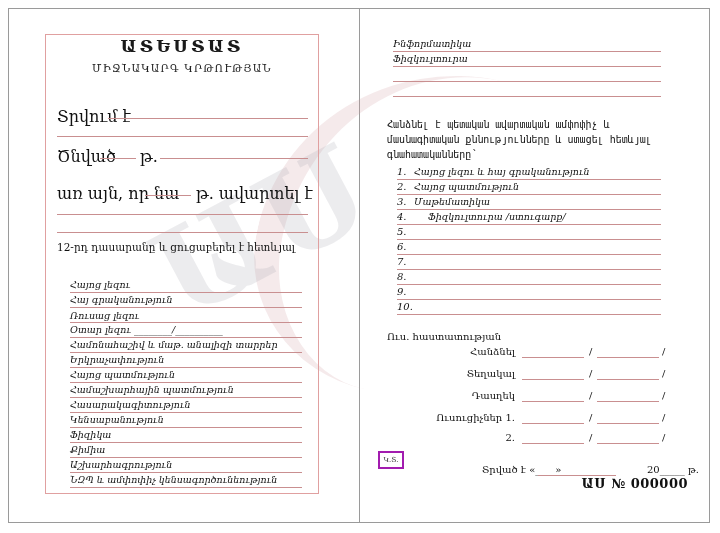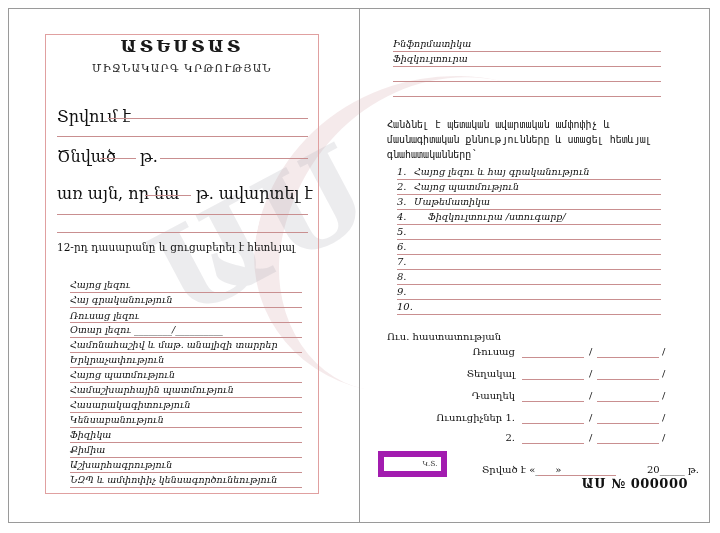--- a/index.html
+++ b/index.html
@@ -174,28 +174,27 @@
     font-weight: bold;
     color: #111;
     letter-spacing: 0.5px;
   }
   .stampbox {
     position: absolute;
     left: 378px;
     top: 451px;
     width: 22px;
     height: 14px;
-    border: 6px solid #a21caf;
+    border: 2px solid #a21caf;
     font-family: "DejaVu Serif", serif;
     font-size: 7px;
     color: #333;
     display: flex;
     align-items: center;
     justify-content: center;
-    padding-left: 35px;
   }
   .dateline {
     position: absolute;
     font-family: "DejaVu Serif", serif;
     font-size: 10px;
     color: #111;
     margin-left: 27px;
   }
 </style>
 </head>
@@ -317,21 +316,21 @@
   <div class="rule" style="left:397px; top:284px; width:264px;"></div>
 
   <div class="num" style="left:397px; top:286px;">9.</div>
   <div class="rule" style="left:397px; top:299px; width:264px;"></div>
 
   <div class="num" style="left:397px; top:301px;">10.</div>
   <div class="rule" style="left:397px; top:314px; width:264px;"></div>
 
   <div class="concl-title" style="left:387px; top:331px;">Ուս. հաստատության</div>
 
-  <div class="concl-lbl" style="left:395px; top:346px; width:120px;">Ռուսաց</div>
+  <div class="concl-lbl" style="left:395px; top:346px; width:120px;">Հանձնել</div>
   <div class="rule" style="left:522px; top:357px; width:62px;"></div>
   <div class="slash" style="left:589px; top:346px;">/</div>
   <div class="rule" style="left:597px; top:357px; width:62px;"></div>
   <div class="slash" style="left:662px; top:346px;">/</div>
 
   <div class="concl-lbl" style="left:395px; top:368px; width:120px;">Տեղակալ</div>
   <div class="rule" style="left:522px; top:379px; width:62px;"></div>
   <div class="slash" style="left:589px; top:368px;">/</div>
   <div class="rule" style="left:597px; top:379px; width:62px;"></div>
   <div class="slash" style="left:662px; top:368px;">/</div>

